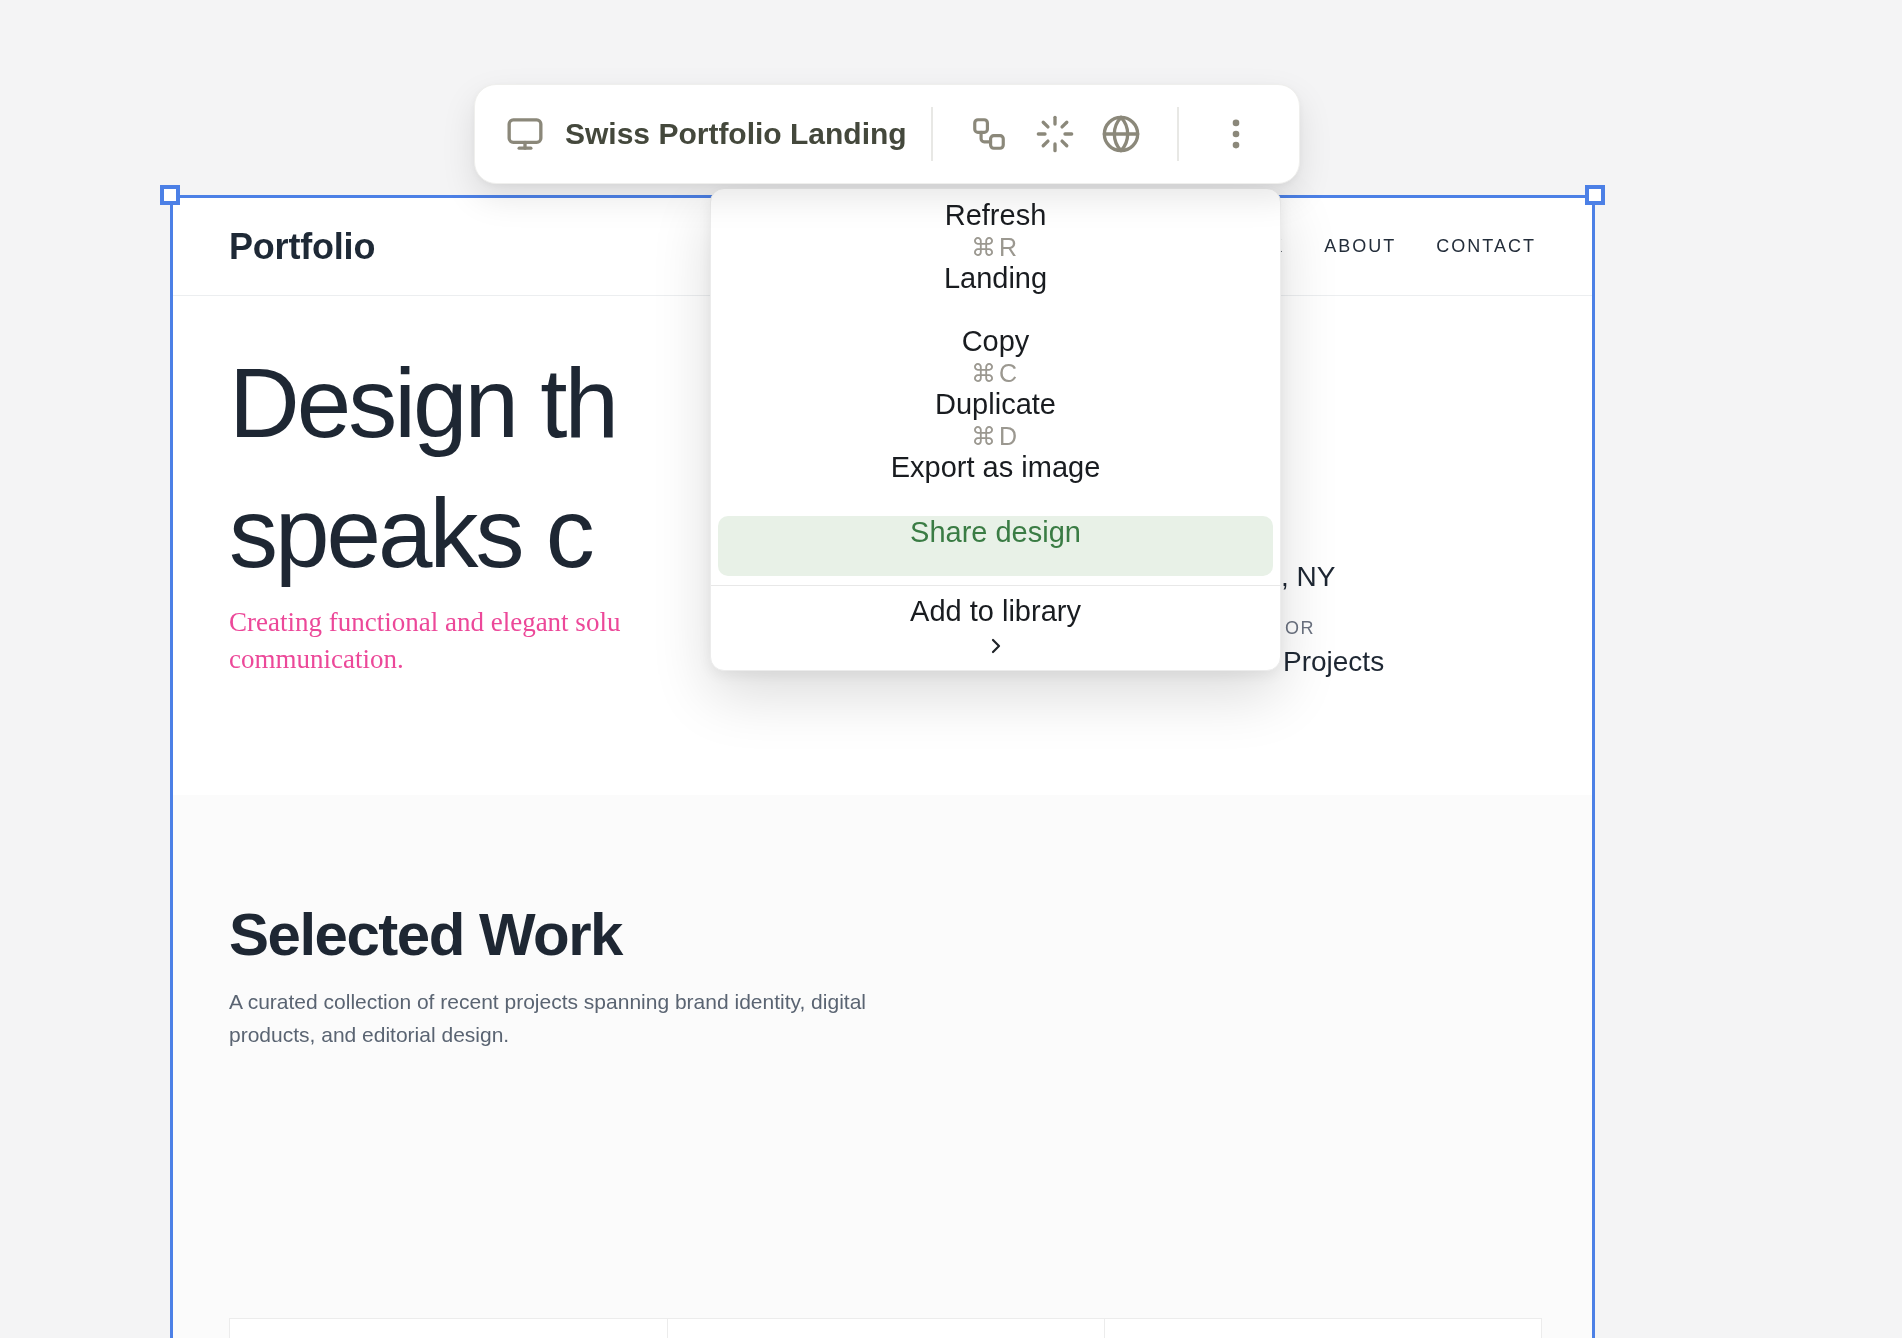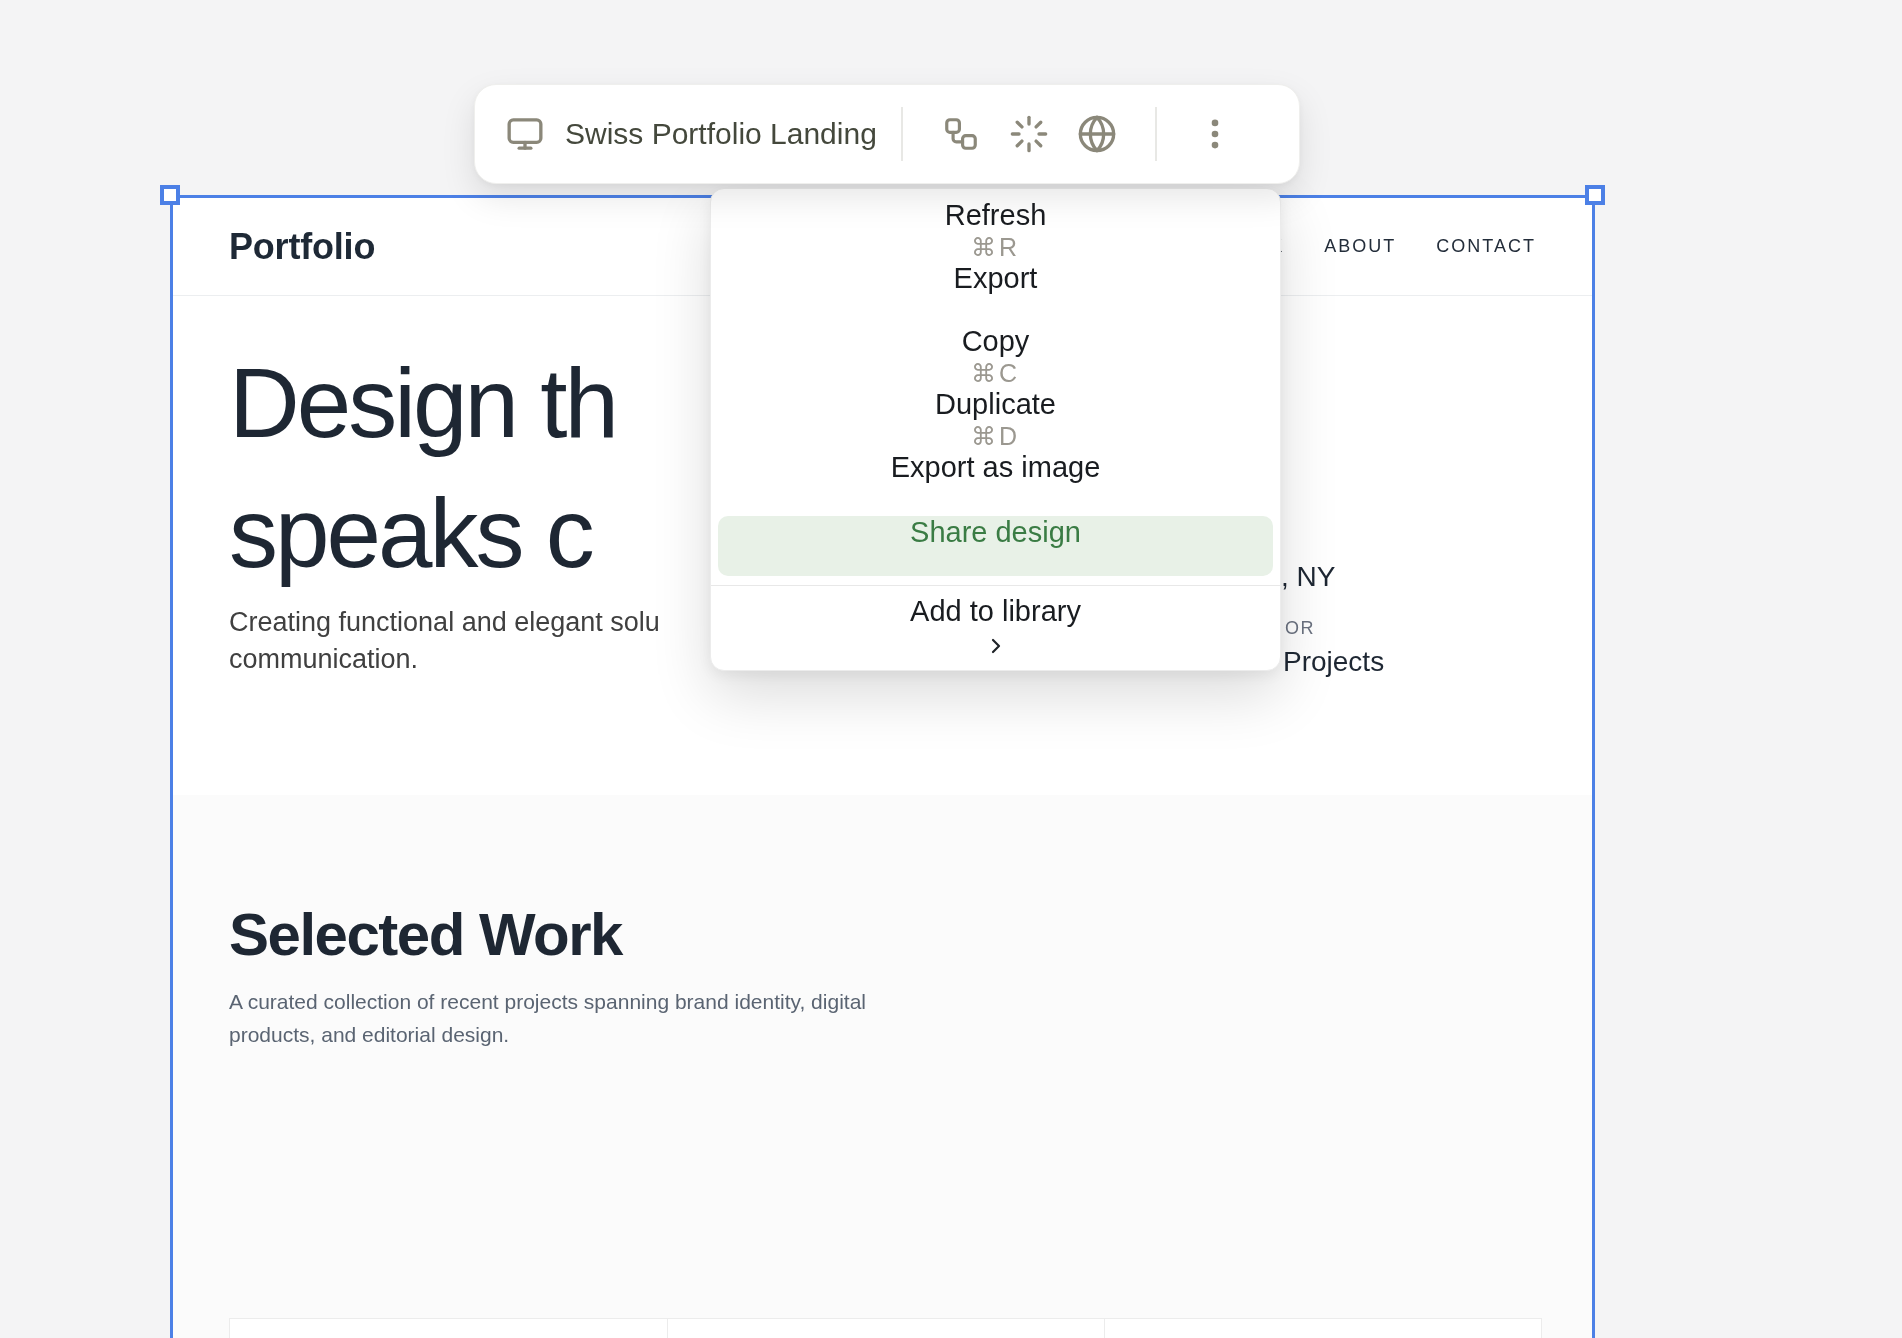--- a/index.html
+++ b/index.html
@@ -36,21 +36,21 @@
   .nav span { font-size:18px; font-weight:500; letter-spacing:2px; color:#232d3a; cursor:pointer; }
 
   
   .hero-heading {
     position:absolute; left:56px; top:140px;
     font-size:98px; line-height:130px; font-weight:400; letter-spacing:-3px;
     color:#1e2733; white-space:nowrap;
   }
   .hero-sub {
     position:absolute; left:56px; top:406px;
-    font-size:27px; line-height:37px; color:#404040; white-space:nowrap;
+    font-size:27px; line-height:37px; color:#ec4899; white-space:nowrap;font-family:Liberation Serif, serif;
   }
   .frag { position:absolute; white-space:nowrap; }
   .frag-ny       { left:1108px; top:363px; font-size:28px; font-weight:500; color:#1e2733; }
   .frag-or       { left:1112px; top:420px; font-size:18px; letter-spacing:1.5px; color:#6b7280; }
   .frag-projects { left:1110px; top:448px; font-size:28px; color:#1e2733; }
 
   
   .work-section {
     position:absolute; left:0; right:0; top:597px; bottom:0;
     background:#fbfbfb;
@@ -73,21 +73,21 @@
 
   
   .toolbar {
     position:absolute; left:474px; top:84px; width:826px; height:100px;
     background:#ffffff; border:1px solid #efefed; border-radius:22px;
     box-shadow:0 2px 6px rgba(0,0,0,.04), 0 14px 34px rgba(0,0,0,.10);
     display:flex; align-items:center; padding:0 30px;
     z-index:30;
   }
   .toolbar svg { display:block; }
-  .tb-title { margin-left:20px; font-size:30px; font-weight:400; color:#44483c; white-space:nowrap; }
+  .tb-title { margin-left:20px; font-size:30px; font-weight:700; color:#44483c; white-space:nowrap; }
   .tb-divider { width:2px; height:54px; background:#e8e8e5; margin:0 24px; }
   .tb-btn {
     width:68px; height:68px; display:flex; align-items:center; justify-content:center;
     border:none; background:transparent; border-radius:12px; cursor:pointer;
   }
 
   
   .context-menu {
     position:absolute; left:710px; top:188px; width:571px;
     background:#ffffff; border:1px solid #ececec; border-radius:14px;
@@ -162,21 +162,21 @@
     </div>
   </div>
 </div>
 
 <div class="context-menu">
   <div class="menu-item">
     <span>Refresh</span>
     <span class="shortcut">⌘R</span>
   </div>
   <div class="menu-item">
-    <span>Export</span>
+    <span>Landing</span>
     <span class="shortcut"></span>
   </div>
   <div class="menu-item">
     <span>Copy</span>
     <span class="shortcut">⌘C</span>
   </div>
   <div class="menu-item">
     <span>Duplicate</span>
     <span class="shortcut">⌘D</span>
   </div>

